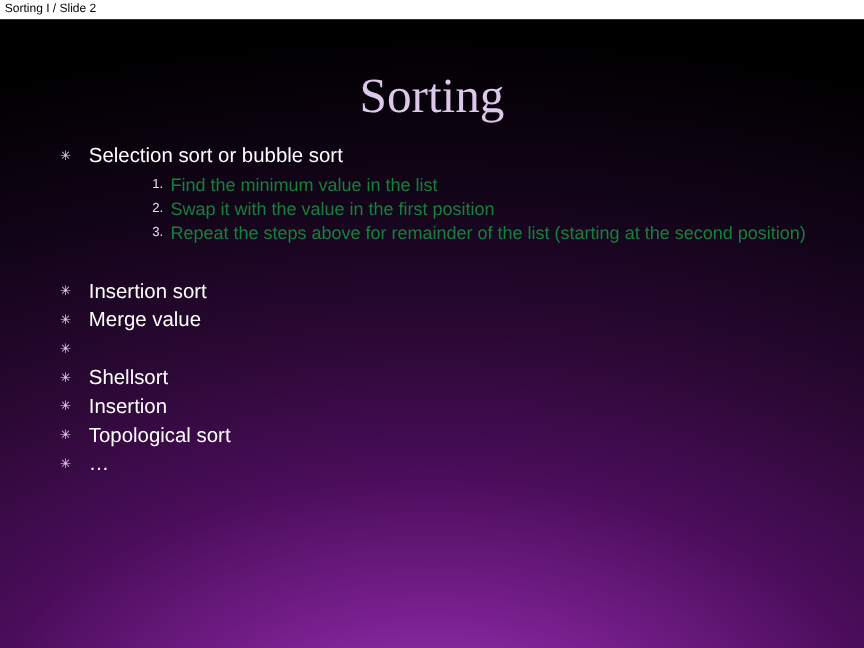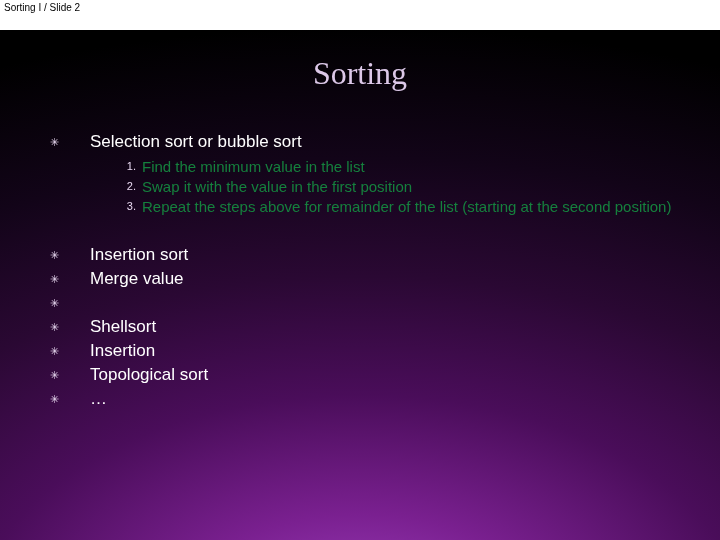--- a/index.html
+++ b/index.html
@@ -11,31 +11,31 @@
     position: relative;
   }
   .header-bar {
     position: absolute;
     top: 0; left: 0;
     font-size: 10px;
     color: #000000;
     background: #ffffff;
     padding: 2px 4px 14px 4px;
     width: 100%;
-    height: 30px;
+    height: 16px;
     line-height: 12px;
   }
   .slide-title {
     font-family: "Times New Roman", Times, serif;
-    font-size: 32px;
+    font-size: 41px;
     font-weight: normal;
     color: #dcc8e8;
     text-align: center;
     margin-top: 55px;
-    margin-bottom: 39px;
+    margin-bottom: 16px;
   }
   .content {
     padding: 0 30px 0 50px;
   }
   .bullet-row {
     display: flex;
     align-items: flex-start;
     margin-bottom: 2px;
   }
   .bullet-icon {
@@ -43,21 +43,20 @@
     flex: 0 0 24px;
     font-size: 11px;
     line-height: 22px;
     text-align: left;
     color: #e8d8f0;
   }
   .bullet-text {
     font-size: 17px;
     line-height: 22px;
     color: #ffffff;
-    margin-left: 16px;
   }
   .numbered-list {
     margin: 4px 0 28px 70px;
   }
   .num-row {
     display: flex;
     align-items: flex-start;
     margin-bottom: 1px;
   }
   .num-label {

